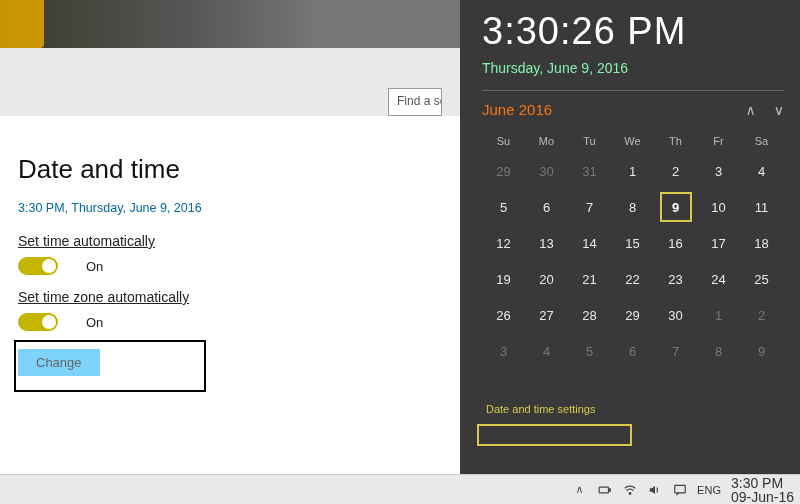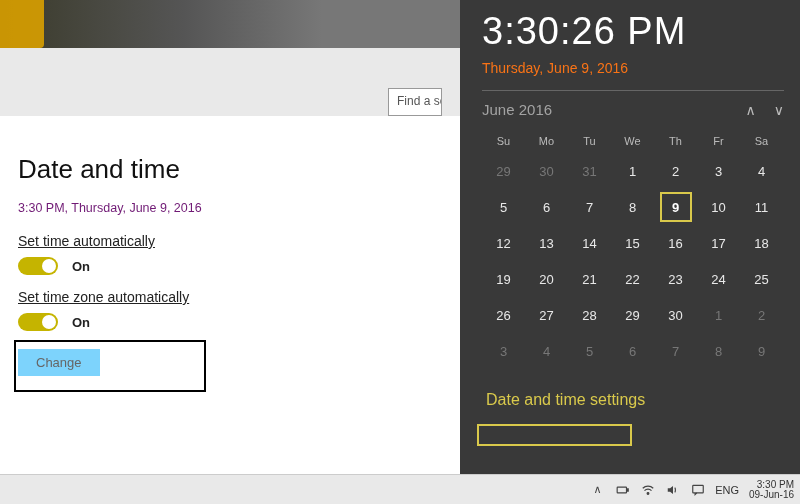--- a/index.html
+++ b/index.html
@@ -6,59 +6,59 @@
 body { width: 800px; height: 504px; overflow: hidden; position: relative; background: #fff; }
 
 
 .topstrip { position: absolute; left: 0; top: 0; width: 460px; height: 48px; background: linear-gradient(90deg,#3a3a2a,#555 40%,#777 70%); }
 .topstrip .glass { position:absolute; left:-4px; top:-4px; width:48px; height:52px; background:#d9a000; border-radius:4px; opacity:.9;}
 .topfade { position:absolute; left:0; top:48px; width:460px; height:68px; background:#e9e9e9; }
 .findbox { position:absolute; left:388px; top:88px; width:54px; height:28px; border:1px solid #999; background:#fff; font-size:12px; color:#555; padding:5px 8px; overflow:hidden; white-space:nowrap; }
 
 .settings { position:absolute; left:0; top:116px; width:460px; height:358px; background:#fff; padding:30px 18px 0 18px;margin-top:8px; }
 .settings h1 { font-size:26px; font-weight:400; color:#111; margin-bottom:16px; }
-.curtime { font-size:12.5px; color:#701a75; margin-bottom:18px; }
+.curtime { font-size:12.5px; color:#0369a1; margin-bottom:18px; }
 
 .optblock { margin-bottom:14px; }
 .optlabel { font-size:14px; color:#222; margin-bottom:8px;text-decoration:underline; }
-.togglerow { display:flex; align-items:center; gap:14px;font-weight:bold; }
+.togglerow { display:flex; align-items:center; gap:28px; }
 .toggle { width:40px; height:18px; border-radius:9px; background:#c5b400; position:relative; cursor:pointer; }
 .toggle .knob { position:absolute; right:2px; top:2px; width:14px; height:14px; border-radius:50%; background:#fff; }
 .togstate { font-size:13px; color:#222; }
 
 .highlight1 { position:absolute; left:14px; top:340px; width:192px; height:52px; border:2.5px solid #000; pointer-events:none; }
 .changebtn { display:inline-block; margin-top:4px; padding:6px 18px; background:#7dd3fc; color:#666; font-size:13px;text-align:right; }
 
 
 .flyout { position:absolute; left:460px; top:0; width:340px; height:474px; background:rgba(45,45,45,.94); color:#fff; padding:10px 16px 0 22px; }
 .bigtime { font-size:38px; font-weight:300; letter-spacing:1px; line-height:1; margin-top:2px;}
-.bigdate { font-size:14px; color:#f97316; margin-top:10px; }
+.bigdate { font-size:14px; color:#86efac; margin-top:10px; }
 .sep { border:0; border-top:1px solid #666; margin:14px 0 10px 0; }
 .monthrow { display:flex; align-items:center; justify-content:space-between; }
-.monthlbl { font-size:15px; color:#a3a3a3; }
+.monthlbl { font-size:15px; color:#f97316; }
 .navarrows { display:flex; gap:18px; color:#bbb; font-size:14px; }
 .navarrows span{ cursor:pointer; }
 
 .calgrid { margin-top:11px; }
 .calrow { display:flex; }
 .calcell { width:43px; height:36px; display:flex; align-items:center; justify-content:center; font-size:13px; }
 .hdr .calcell { color:#bbb; font-size:11px; height:24px; }
 .dim { color:#777; }
 .norm { color:#e8e8e8; }
 .today { position:relative; color:#fff; font-weight:600; }
 .todaybox { position:absolute; width:32px; height:30px; border:2.5px solid #d9c94b; }
 
-.dtslink { display:inline-block; margin-top:20px; color:#d9c94b; font-size:16px; padding:2px 4px; }
+.dtslink { display:inline-block; margin-top:32px; color:#d9c94b; font-size:11px; padding:2px 4px; }
 .dtsbox { position:absolute; left:477px; top:424px; width:155px; height:22px; border:2px solid #d9c94b; pointer-events:none; }
 
 
 .taskbar { position:absolute; left:0; bottom:0; width:800px; height:30px; background:#e9e9e9; border-top:1px solid #ccc; display:flex; align-items:center; justify-content:flex-end; padding-right:6px; gap:10px; font-size:11px; color:#333; }
 .taskbar .ico { width:15px; height:15px; display:flex; align-items:center; justify-content:center; color:#444; }
 .taskbar .lang { font-size:11px; }
-.taskbar .clockstack { text-align:right; line-height:1; font-size:10px; }
+.taskbar .clockstack { line-height:1; font-size:14px; }
 .taskbar svg { width:14px; height:14px; }
 </style>
 </head>
 <body>
 
 <div class="topstrip">
     <div class="glass"></div>
   </div>
 <div class="topfade"></div>
 <div class="findbox">Find a se</div>

